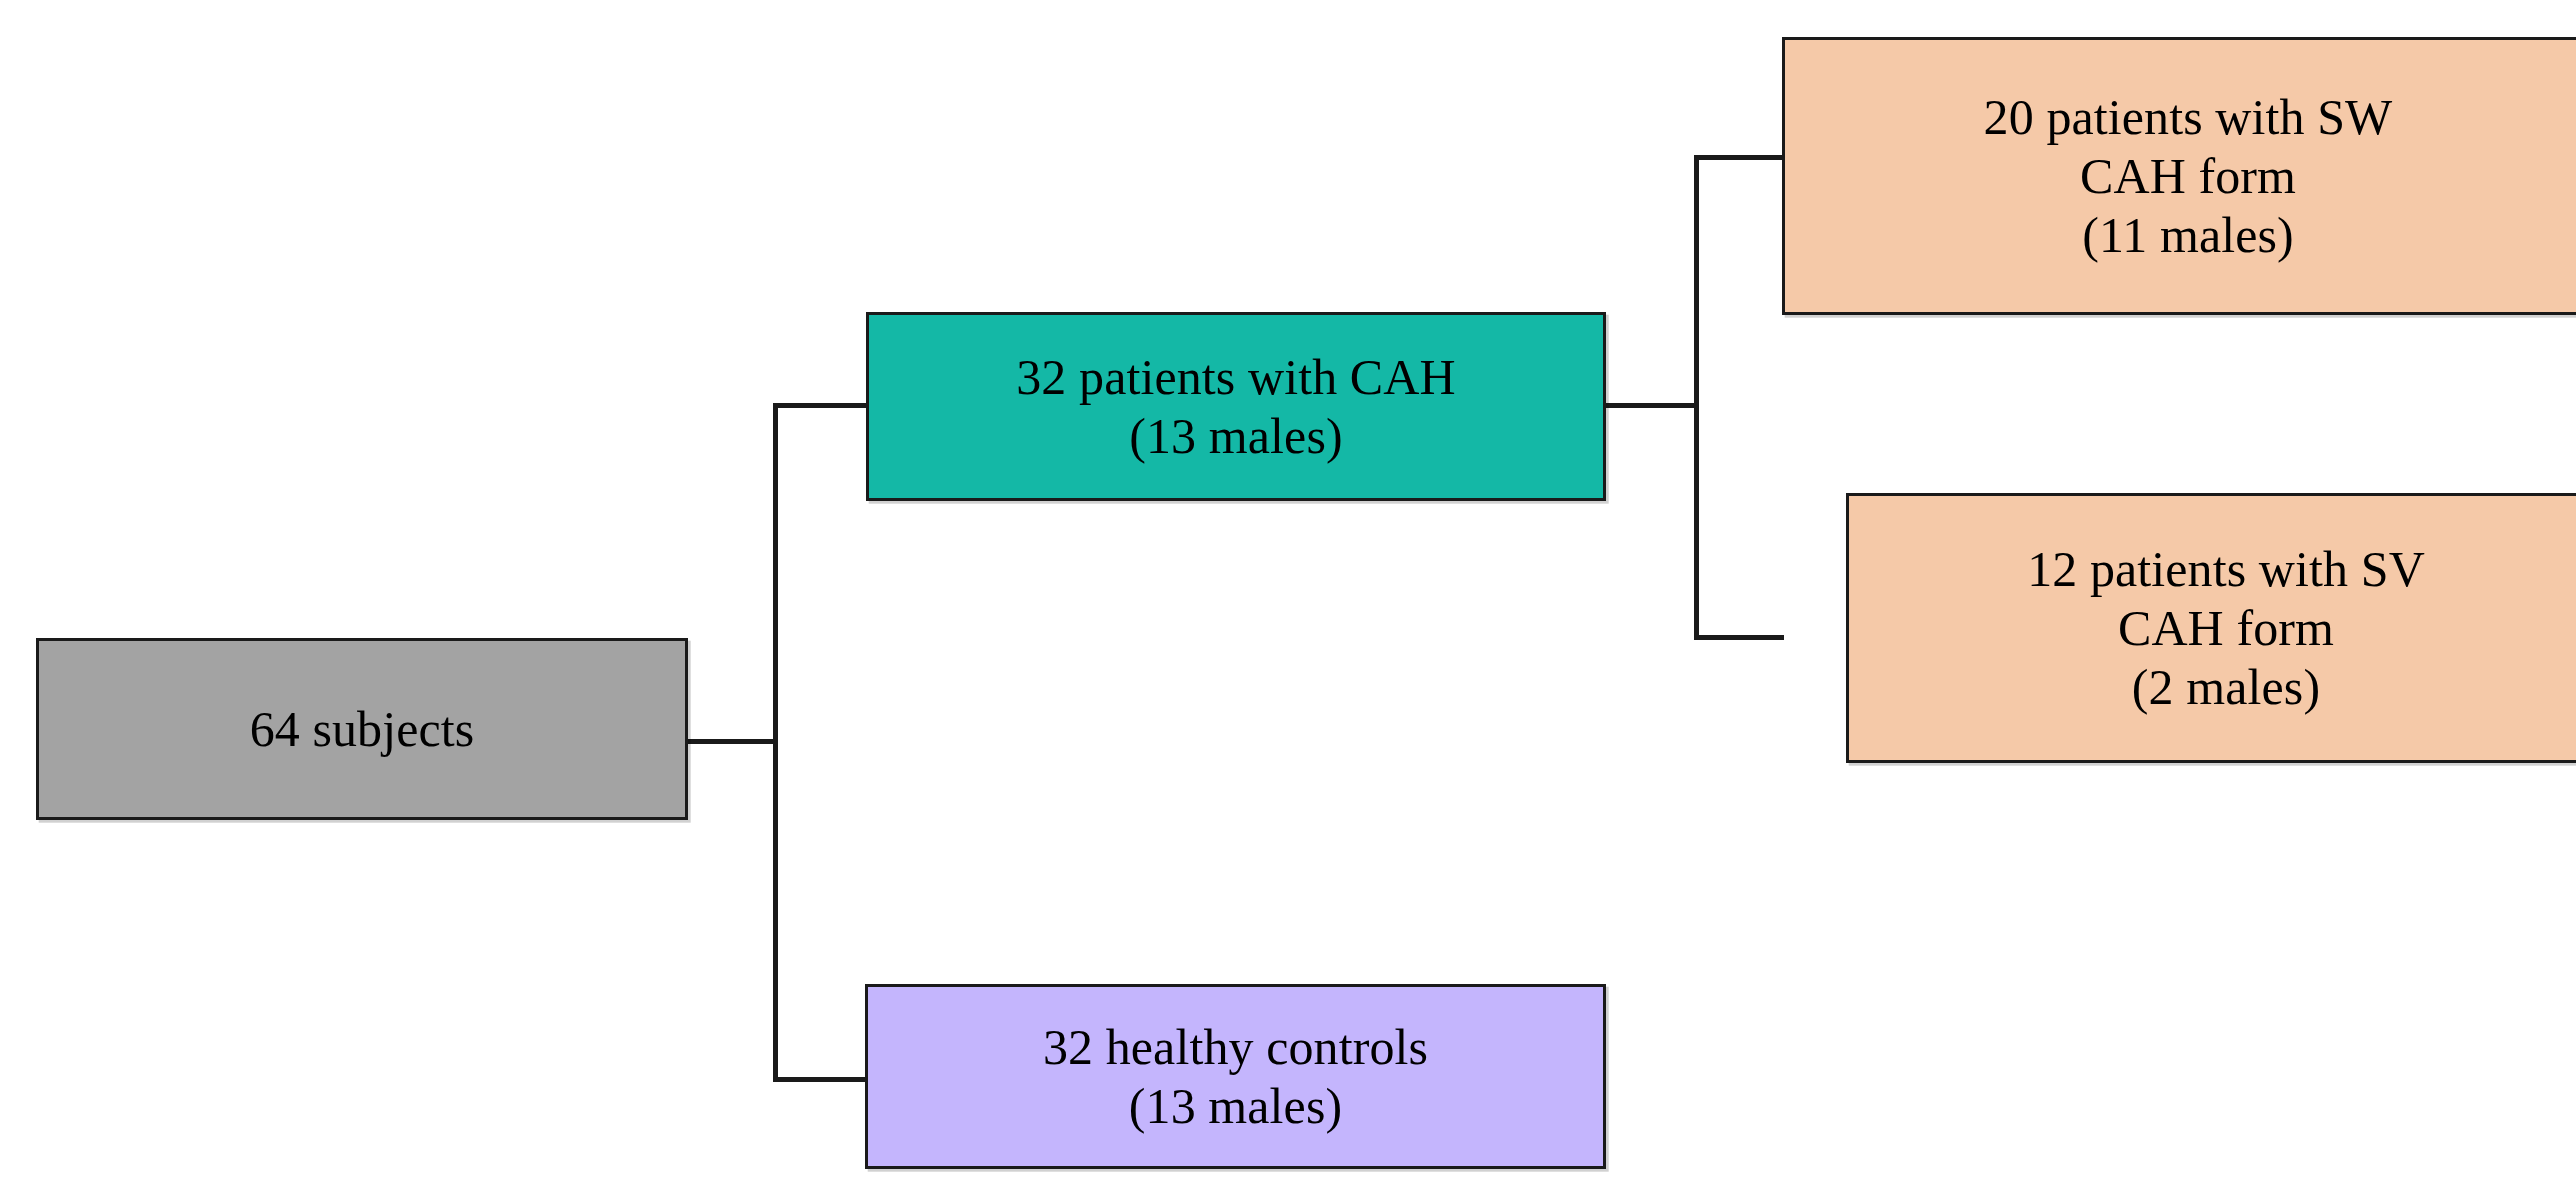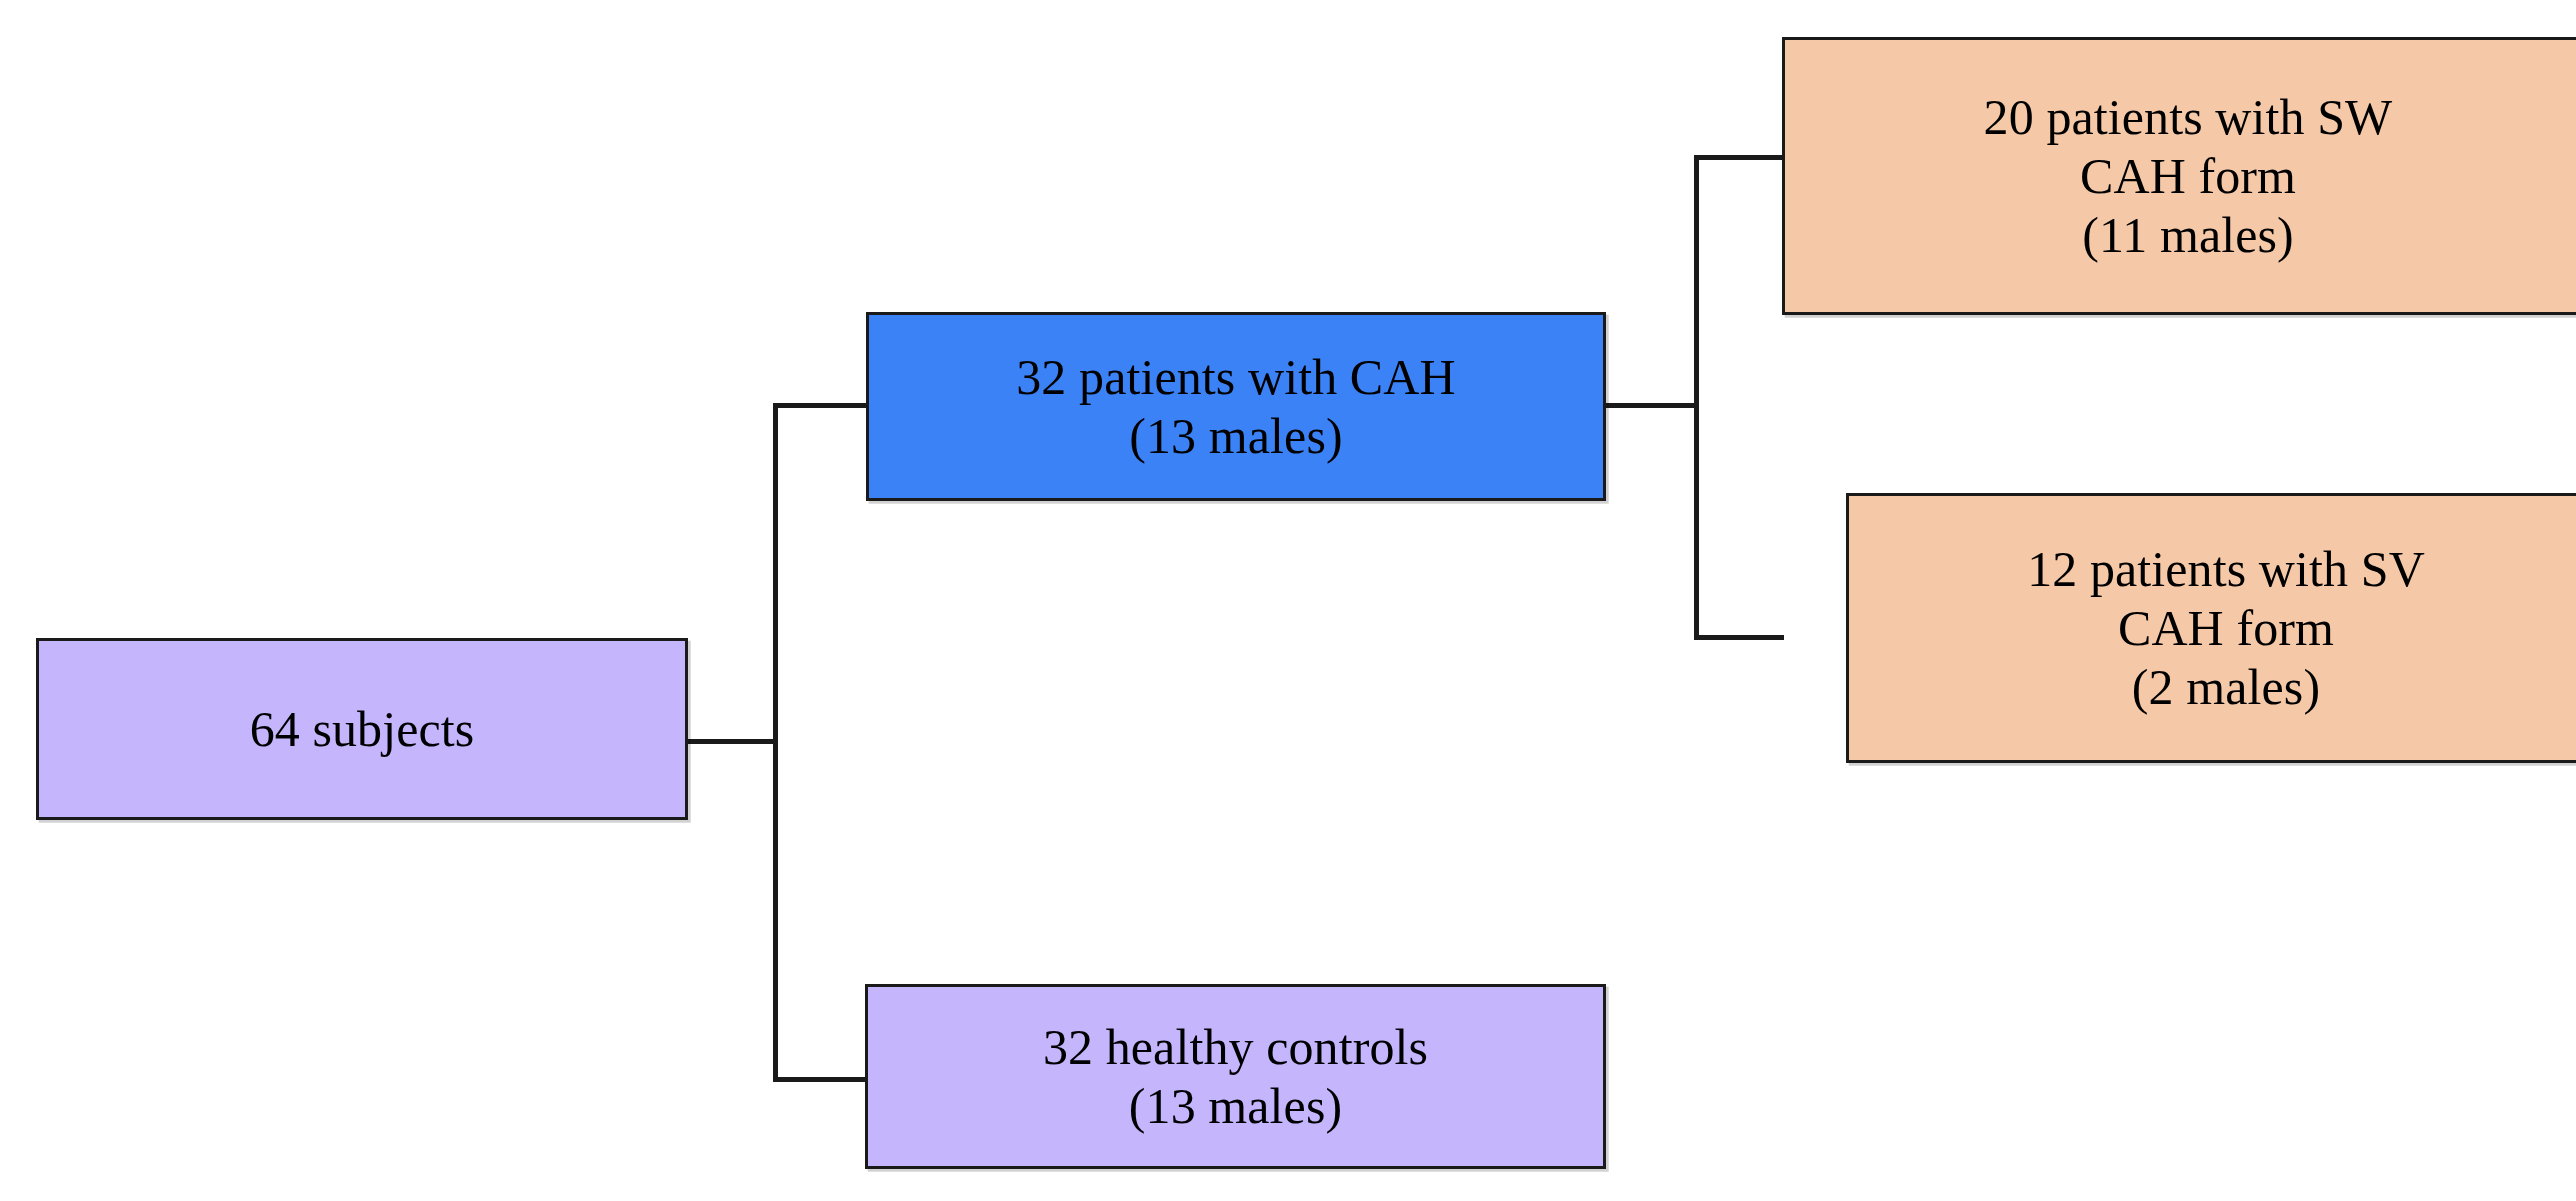--- a/index.html
+++ b/index.html
@@ -70,25 +70,25 @@
   <div class="conn h" id="conn-root-stub"></div>
   <div class="conn v" id="conn-left-trunk"></div>
   <div class="conn h" id="conn-to-cah"></div>
   <div class="conn h" id="conn-to-controls"></div>
 
   <div class="conn h" id="conn-cah-stub"></div>
   <div class="conn v" id="conn-right-trunk"></div>
   <div class="conn h" id="conn-to-sw"></div>
   <div class="conn h" id="conn-to-sv"></div>
 
-  <div class="node" id="node-root" style="background:#c4b5fd;">
+  <div class="node" id="node-root" style="background:#a3a3a3;">
     <span class="label">64 subjects</span>
   </div>
 
-  <div class="node" id="node-cah" style="background:#3b82f6;">
+  <div class="node" id="node-cah" style="background:#14b8a6;">
     <span class="label">32 patients with CAH
 (13 males)</span>
   </div>
 
   <div class="node" id="node-sw" style="background:#f5c9a8;">
     <span class="label">20 patients with SW
 CAH form
 (11 males)</span>
   </div>
 

